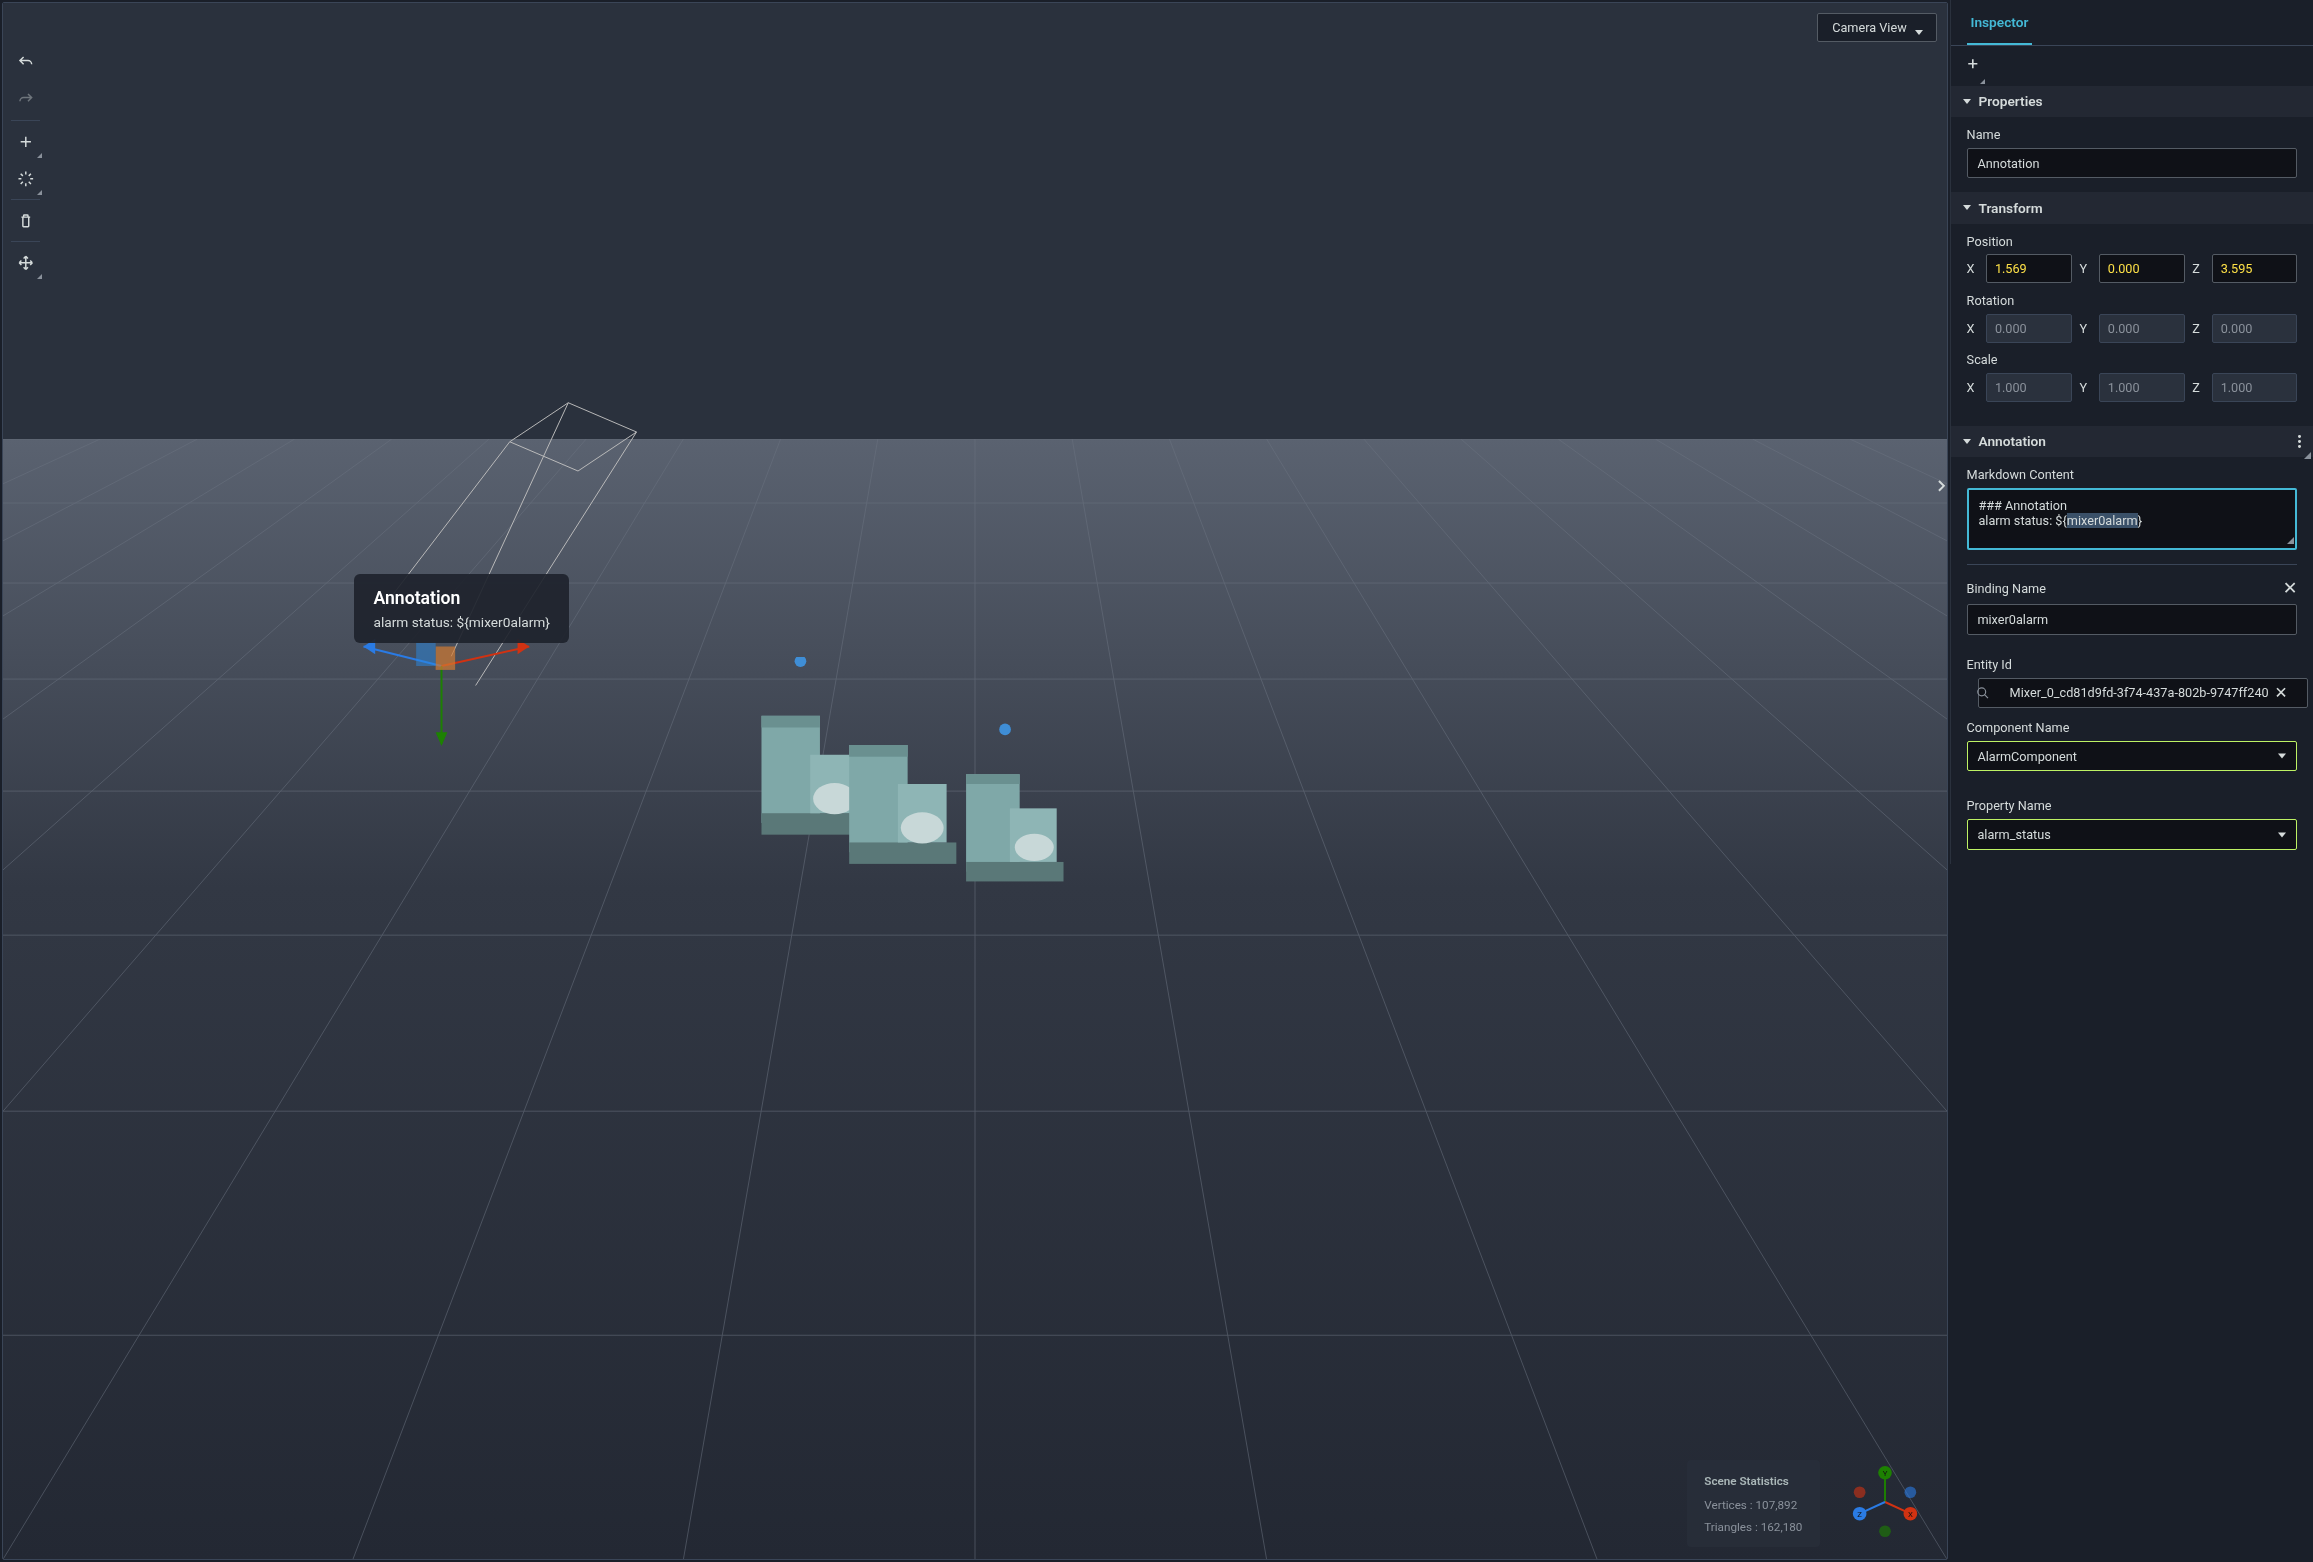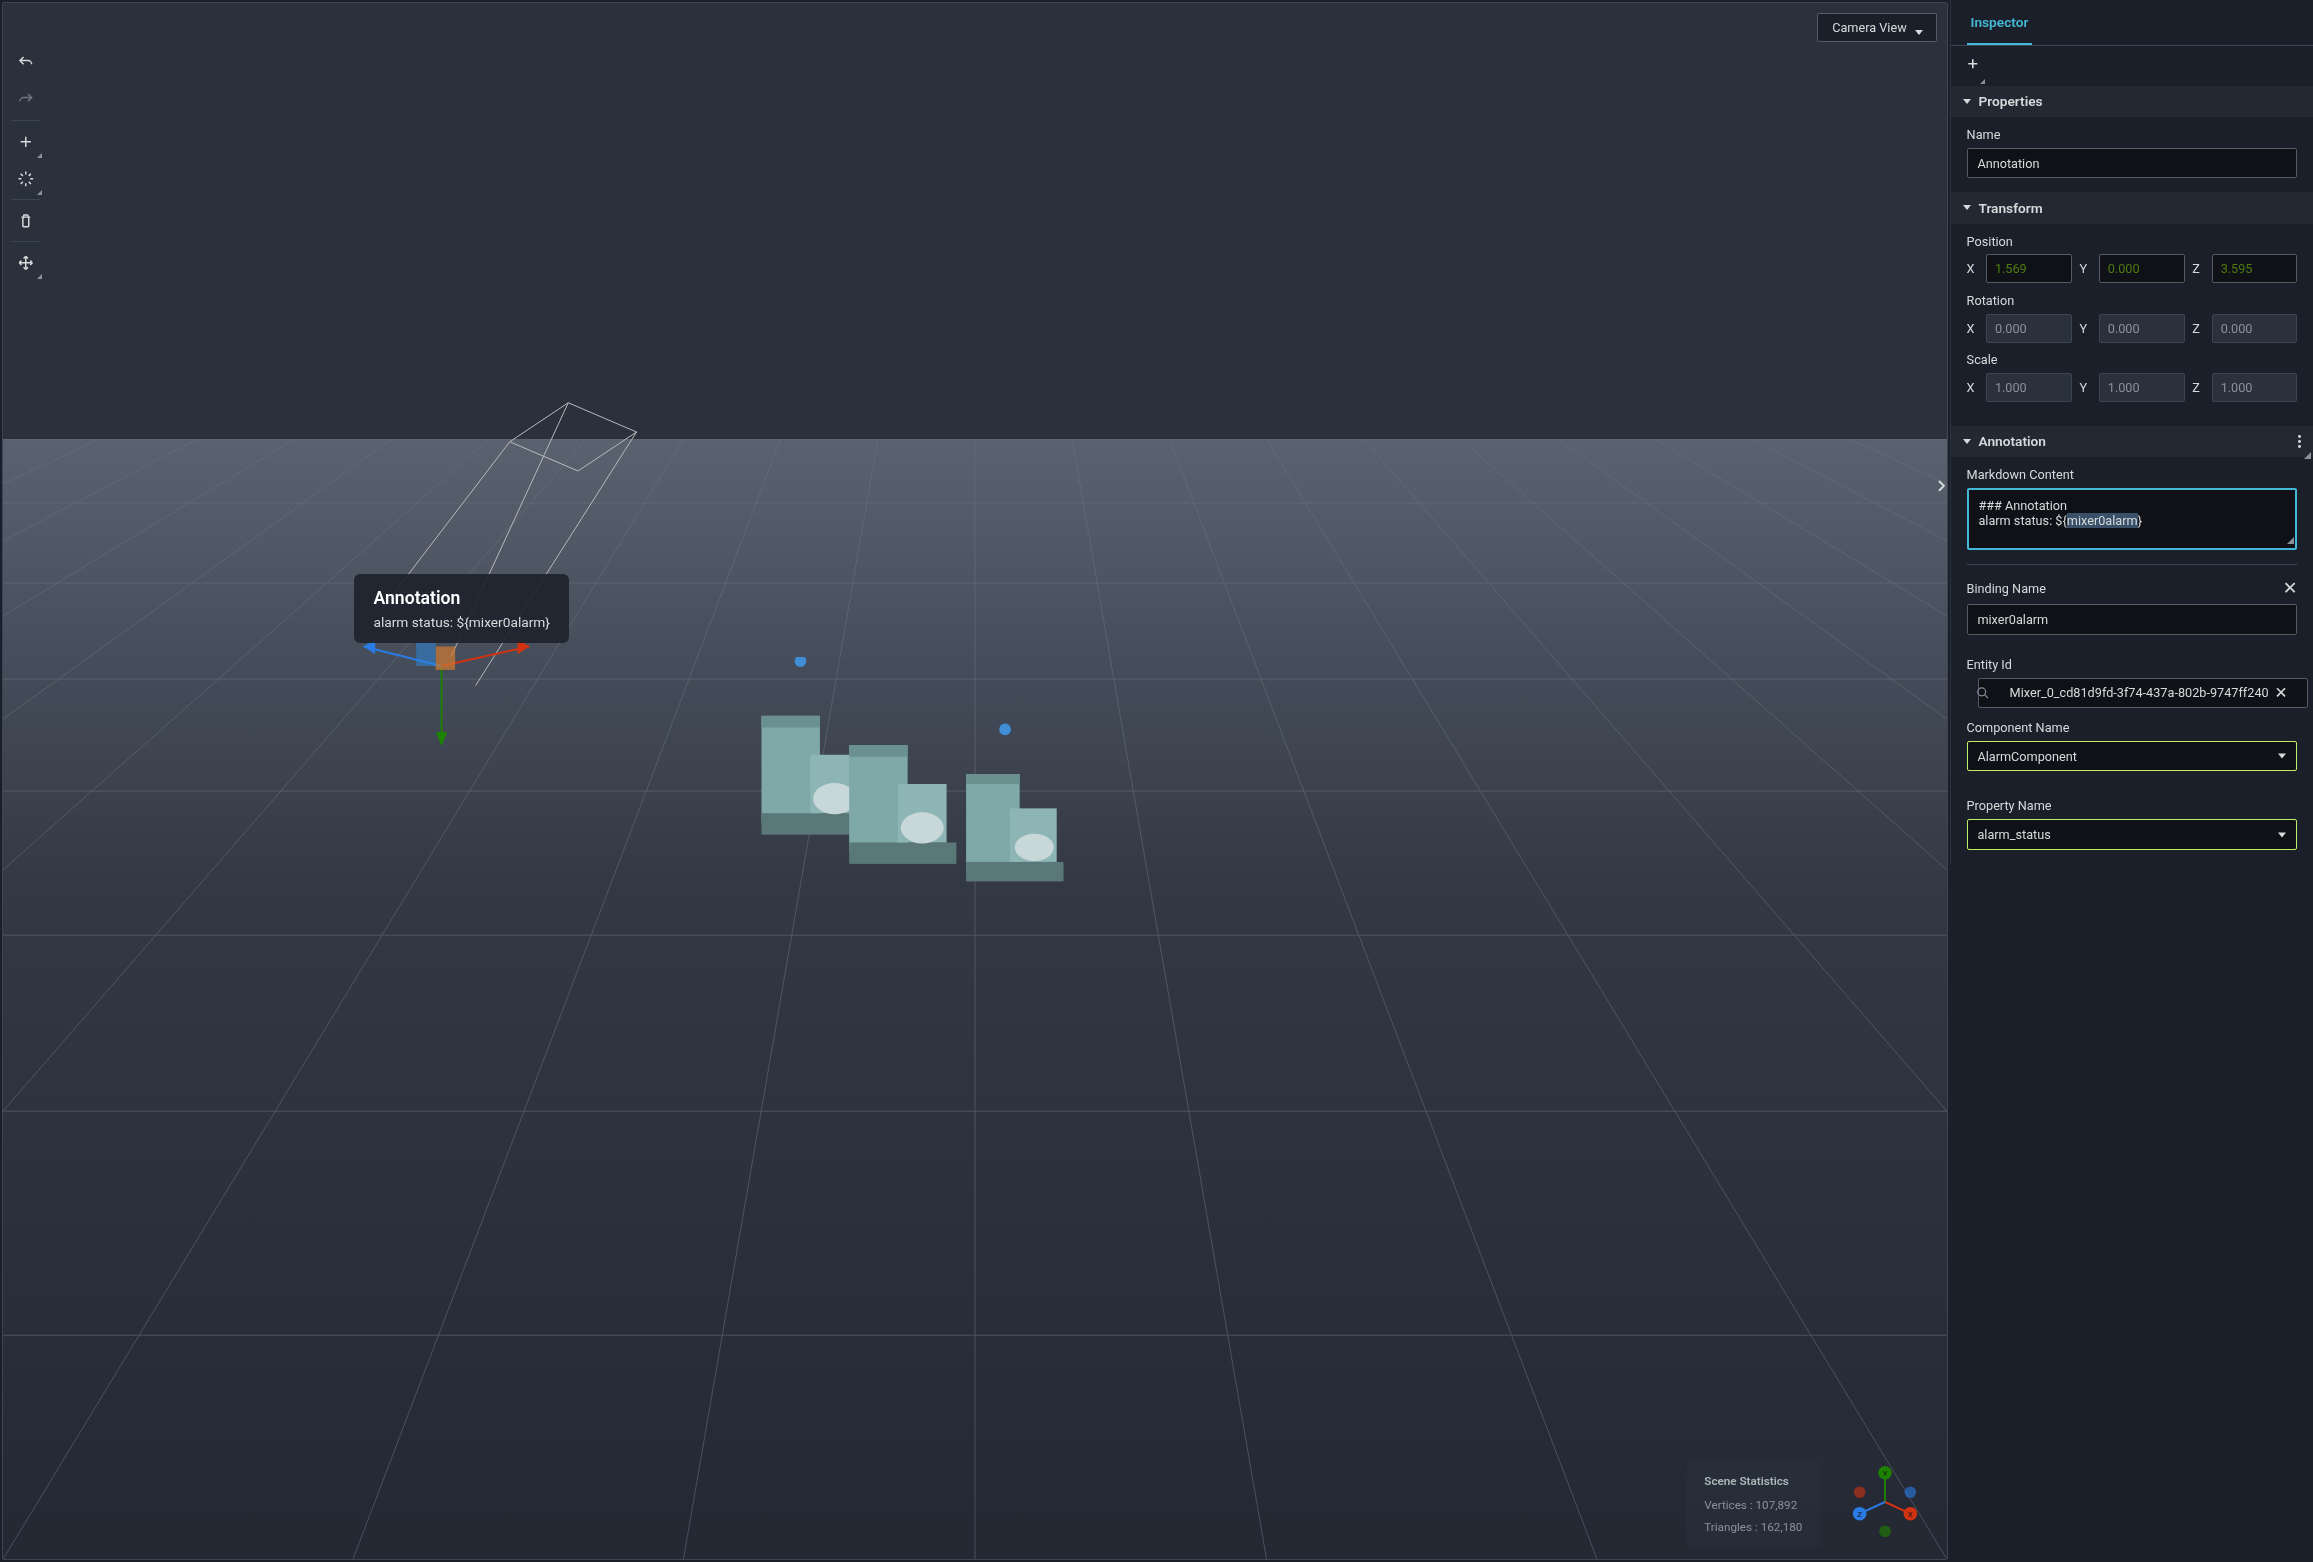--- a/index.html
+++ b/index.html
@@ -50,21 +50,21 @@
 .section-corner { position: relative; }
 .section-corner::after { content: ''; position: absolute; right: 2px; bottom: -2px; border-left: 7.8px solid transparent; border-bottom: 7.8px solid #8a919b; }
 
 .section-body { padding: 9.8px 15.6px 13.7px; }
 .field-label { font-size: 12.7px; color: #d5dbdb; margin-bottom: 5.9px; display: block; }
 .text-input { width: 100%; background: #0f1117; border: 1px solid #545b64; color: #d5dbdb; padding: 6.8px 9.8px; font-size: 12.7px; border-radius: 2px; }
 .text-input:disabled { background: #2a313d; color: #8a919b; }
 
 .vec-row { display: flex; align-items: center; gap: 7.8px; margin-bottom: 9.8px; }
 .vec-label { font-size: 12.7px; color: #d5dbdb; width: 11.7px; }
-.vec-input { flex: 1; background: #0f1117; border: 1px solid #545b64; color: #4d7c0f; padding: 5.9px 7.8px; font-size: 12.7px; border-radius: 2px; min-width: 0; }
+.vec-input { flex: 1; background: #0f1117; border: 1px solid #545b64; color: #fde047; padding: 5.9px 7.8px; font-size: 12.7px; border-radius: 2px; min-width: 0; }
 .vec-input:disabled { background: #2a313d; border-color: #3a4557; color: #8a919b; }
 
 .textarea-input { width: 100%; background: #0f1117; border: 2px solid #44b9d6; color: #d5dbdb; padding: 7.8px 9.8px; font-size: 12.7px; border-radius: 2px; font-family: inherit; resize: vertical; min-height: 62px; position: relative; }
 .textarea-wrap { position: relative; }
 .textarea-corner { position: absolute; right: 3.9px; bottom: 5.9px; width: 0; height: 0; border-left: 7.8px solid transparent; border-bottom: 7.8px solid #8a919b; pointer-events: none; }
 .highlight { background: #3a5068; }
 
 .divider-line { height: 1px; background: #3a4557; margin: 13.7px 0; }
 .binding-label-row { display: flex; align-items: center; justify-content: space-between; }
 .close-x { font-size: 17.6px; color: #d5dbdb; cursor: pointer; font-weight: 300; }

